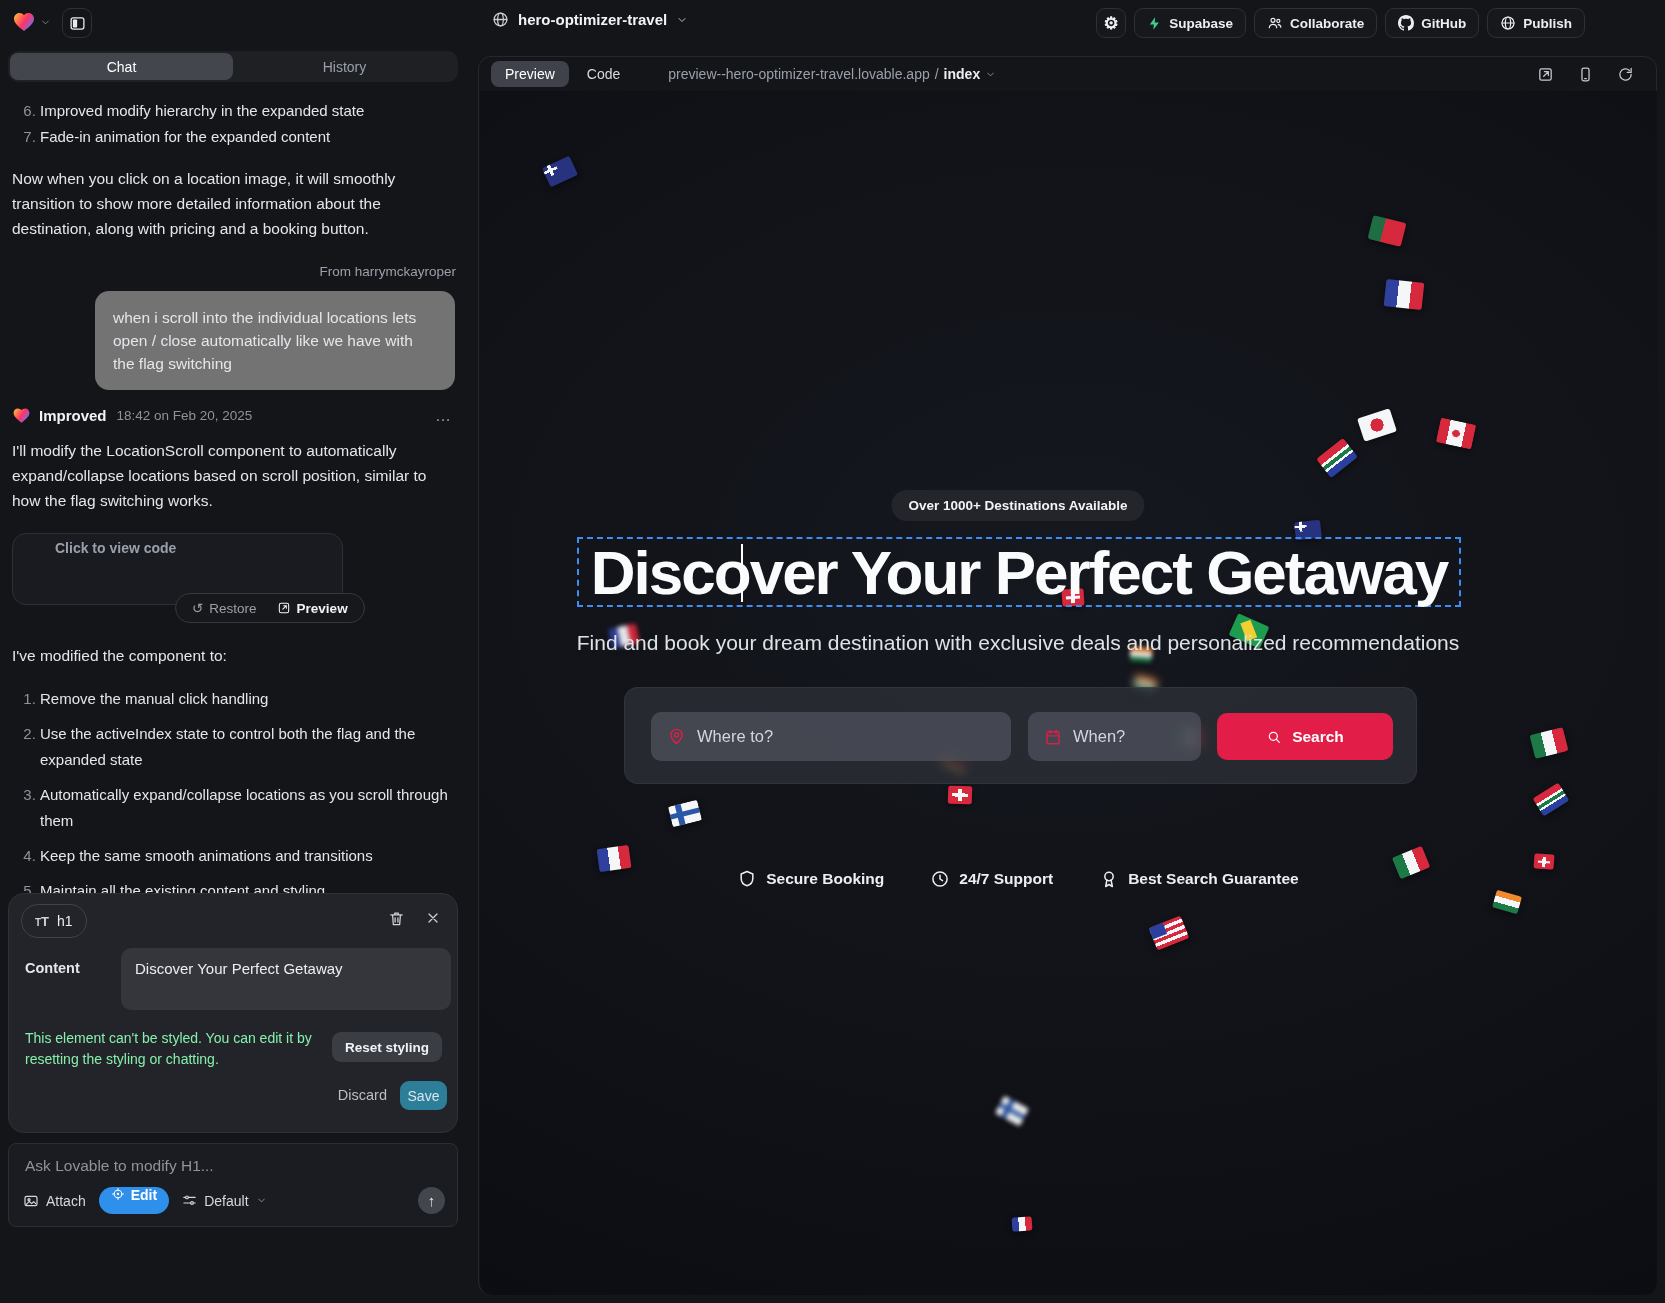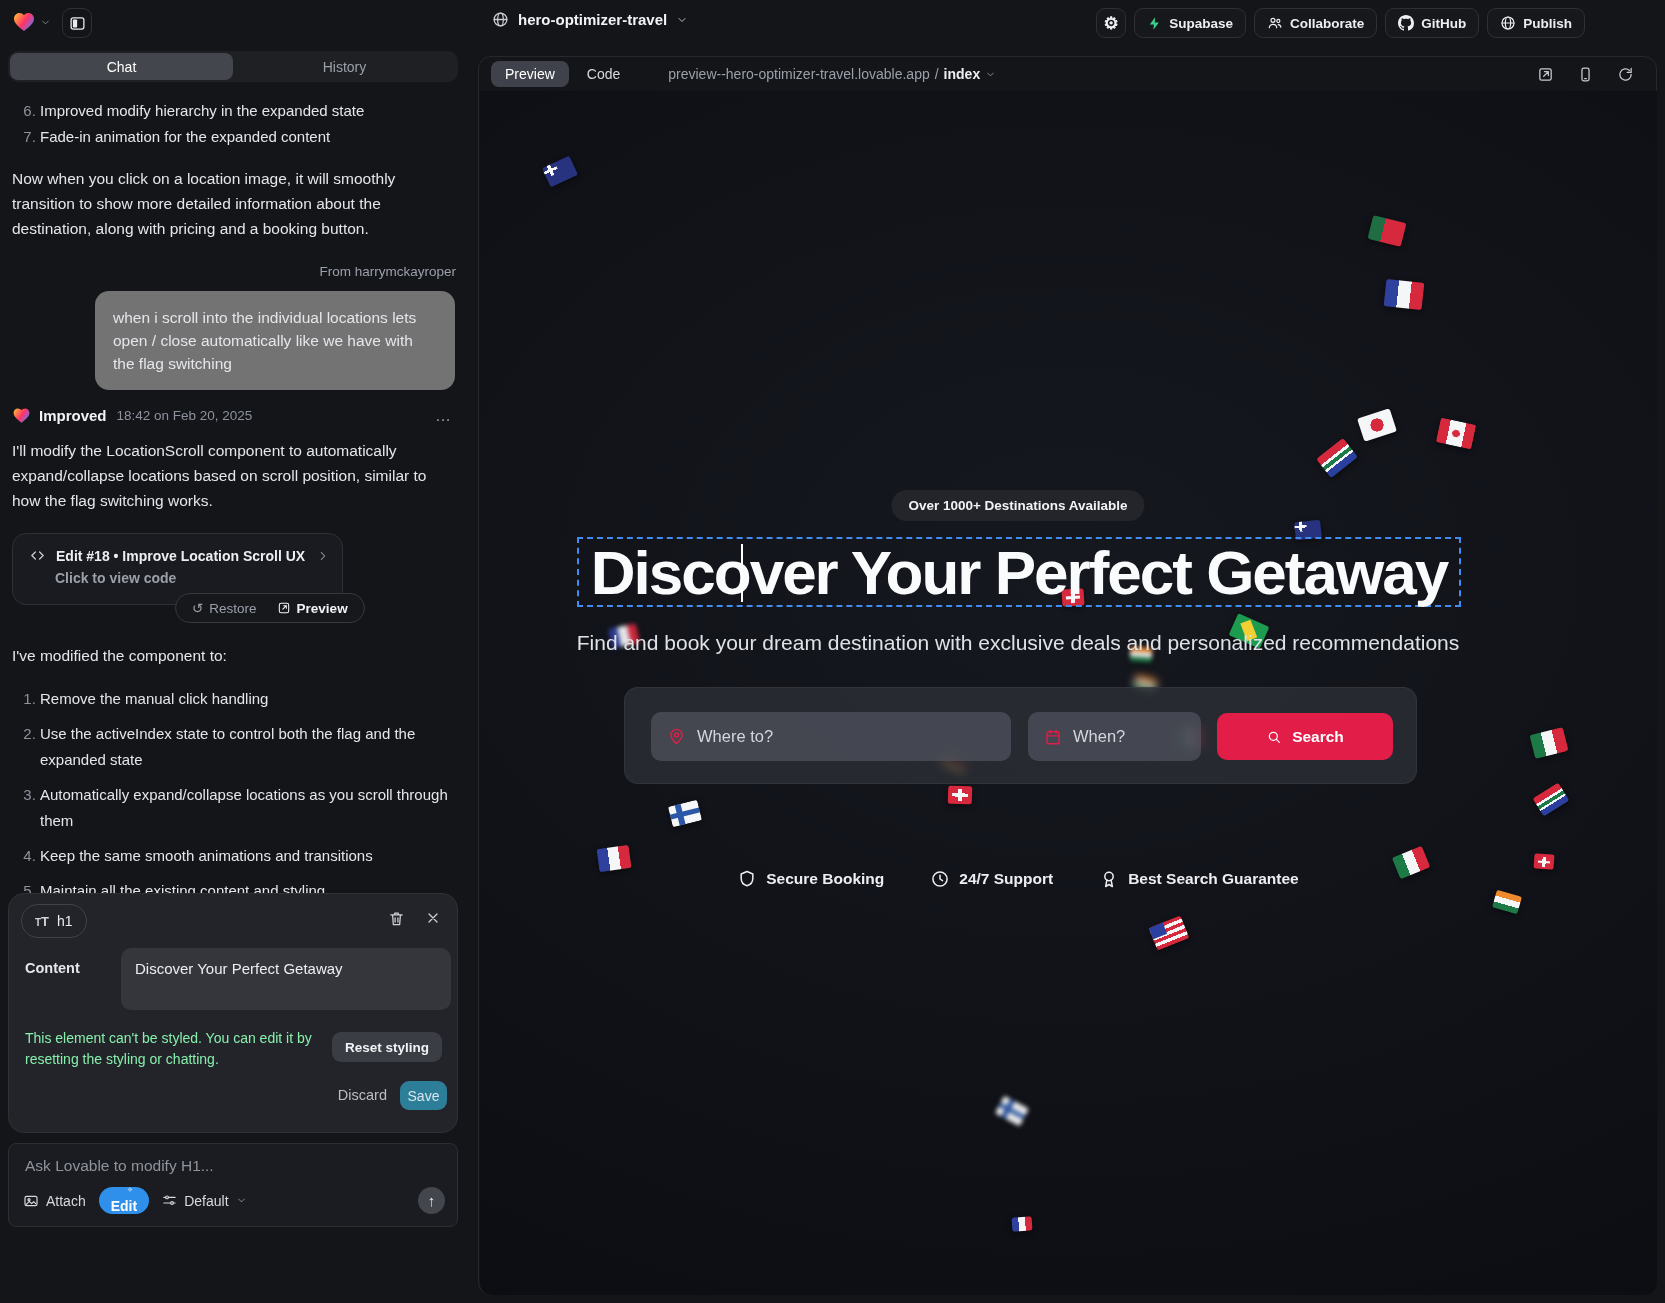--- a/index.html
+++ b/index.html
@@ -62,21 +62,21 @@
   .reset-btn { position:absolute; right:15px; top:138px; height:30px; padding:0 13px; background:#3a3d44; border-radius:9px; font-size:13.5px; font-weight:bold; color:#f2f3f6; display:flex; align-items:center; }
   .discard-btn { position:absolute; right:70px; top:193px; font-size:14.5px; color:#b9bec6; }
   .save-btn { position:absolute; right:10px; top:187px; width:47px; height:29px; background:#2d7e98; border-radius:9px; font-size:14px; color:#d9e6ec; display:flex; align-items:center; justify-content:center; }
 
   
   .chat-input { position:absolute; left:8px; top:1097px; width:450px; height:84px; background:#1b1c21; border:1px solid #2c2e34; border-radius:8px; }
   .ask-field { position:absolute; left:16px; top:9px; width:410px; height:26px; background:transparent; border:none; outline:none; font-family:"Liberation Sans",sans-serif; font-size:15.5px; color:#e9ebee; }
   .ask-field::placeholder { color:#8e939c; }
   .ci-row { position:absolute; left:14px; bottom:12px; right:12px; display:flex; align-items:center; gap:13px; }
   .ci-item { display:flex; align-items:center; gap:7px; font-size:14px; color:#d5d8dd; }
-  .edit-pill { display:flex; align-items:flex-end; gap:6px; background:#2e90ea; border-radius:999px; height:27px; padding:0 12px; font-size:14px; font-weight:bold; color:#ffffff;flex-direction:column; }
+  .edit-pill { display:flex; align-items:flex-start; gap:6px; background:#2e90ea; border-radius:999px; height:27px; padding:0 12px; font-size:14px; font-weight:bold; color:#ffffff; }
   .send-btn { margin-left:auto; width:27px; height:27px; border-radius:50%; background:#43464d; color:#e4e6ea; display:flex; align-items:center; justify-content:center; font-size:15px; }
 
   
   .preview-card { position:absolute; left:478px; top:56px; width:1179px; height:1239px; border:1px solid #26282e; border-radius:13px; background:#141519; }
   .pv-toolbar { position:absolute; left:0; top:0; right:0; height:34px; display:flex; align-items:center; }
   .pv-tab { margin-left:12px; padding:5px 14px; background:#3f424a; border-radius:8px; font-size:14px; color:#ffffff; }
   .pv-code { margin-left:18px; font-size:14px; color:#d6d9de; }
   .pv-url { margin-left:48px; display:flex; align-items:center; gap:5px; font-size:14px; }
   .pv-domain { color:#9aa0aa; } .pv-page { color:#eceef1; font-weight:bold; }
   .pv-icons { margin-left:auto; margin-right:22px; display:flex; gap:23px; color:#c6cad1; }
@@ -216,29 +216,20 @@
       <path fill="url(#hg)" d="M12 21C5 16 2 12.5 2 8.6 2 5.5 4.4 3 7.5 3c1.8 0 3.4.9 4.5 2.3C13.1 3.9 14.7 3 16.5 3 19.6 3 22 5.5 22 8.6c0 3.9-3 7.4-10 12.4z"></path>
     </svg>
     <span class="lovable-name">Improved</span>
     <span class="lovable-time">18:42 on Feb 20, 2025</span>
     <span class="msg-menu">…</span>
   </div>
 
   <p class="para" style="top:392px;">I'll modify the LocationScroll component to automatically expand/collapse locations based on scroll position, similar to how the flag switching works.</p>
 
   <div class="edit-card">
-    <div class="edit-card-row1">
-      <svg width="17" height="17" viewBox="0 0 24 24" color="#c6cad1">
-          <path class="ic" d="M9 7l-5 5 5 5M15 7l5 5-5 5"></path>
-        </svg>
-      <span class="edit-title">Edit #18 • Improve Location Scroll UX</span>
-      <svg class="edit-chev" width="14" height="14" viewBox="0 0 24 24">
-          <path class="ic" d="M9 6l6 6-6 6"></path>
-        </svg>
-    </div>
     <div class="edit-sub">Click to view code</div>
   </div>
 
   <div class="rp-pill">
     <div class="rp-item rp-restore">
       <span>↺</span>
       <span>Restore</span>
     </div>
     <div class="rp-item rp-preview">
       <svg width="14" height="14" viewBox="0 0 24 24">

